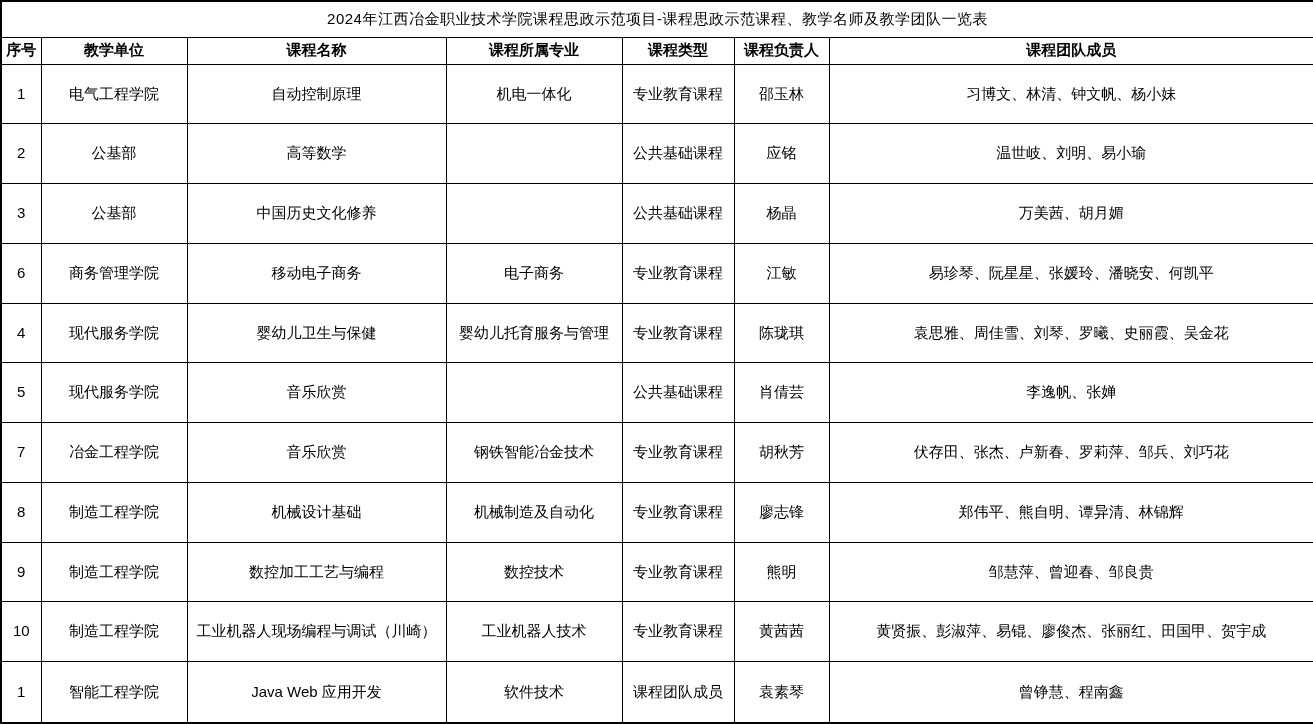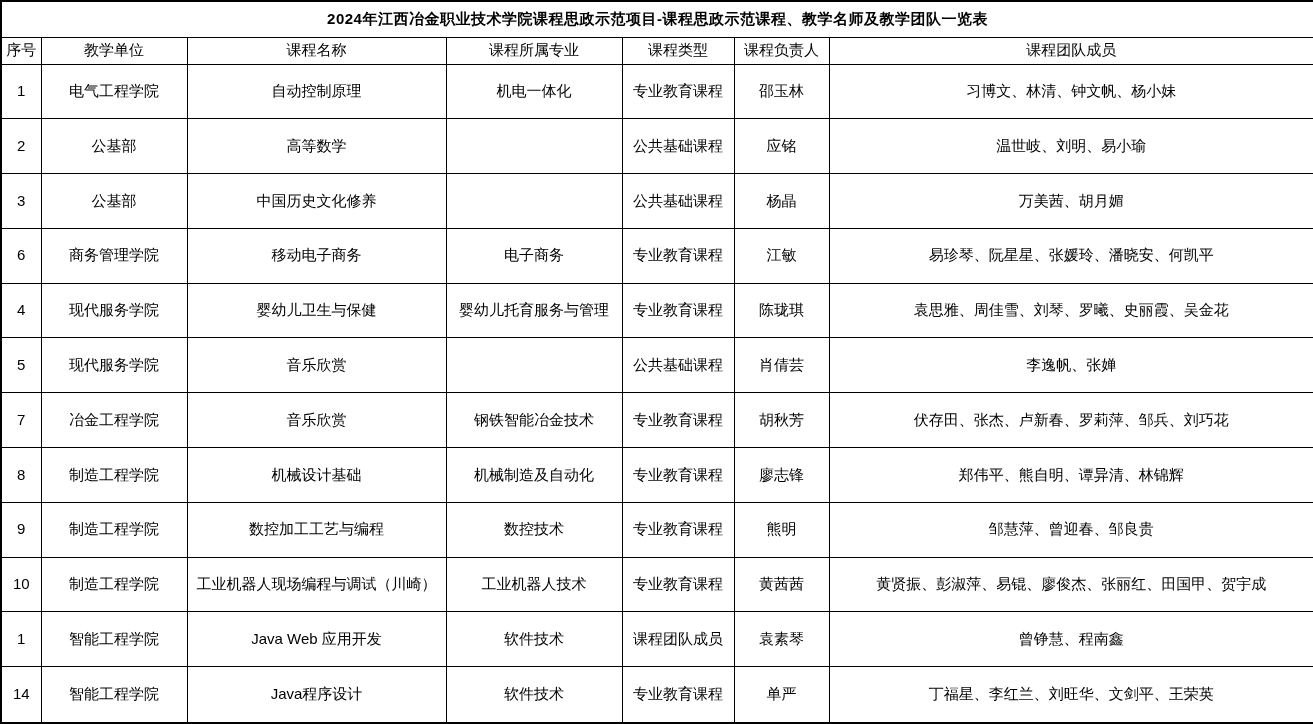--- a/index.html
+++ b/index.html
@@ -26,29 +26,29 @@
     padding: 0 3px;
     overflow: hidden;
     font-size: 15px;
     line-height: 1.25;
     word-break: break-all;
   }
   tr.title-row {
     height: 36px;
   }
   td.title-cell {
-    font-weight: bold;
+    font-weight: normal;
     font-size: 20px;
     letter-spacing: 0.5px;
   }
   tr.header-row {
     height: 27px;
   }
   tr.header-row th {
-    font-weight: normal;
+    font-weight: bold;
     font-size: 15px;
     margin-left: 44px;
   }
   tbody td {
     font-weight: normal;
   }
 </style>
 </head>
 <body>
 
@@ -169,23 +169,14 @@
       </tr>
       <tr>
         <td>1</td>
         <td>智能工程学院</td>
         <td>Java Web 应用开发</td>
         <td>软件技术</td>
         <td>课程团队成员</td>
         <td>袁素琴</td>
         <td>曾铮慧、程南鑫</td>
       </tr>
-      <tr>
-        <td>14</td>
-        <td>智能工程学院</td>
-        <td>Java程序设计</td>
-        <td>软件技术</td>
-        <td>专业教育课程</td>
-        <td>单严</td>
-        <td>丁福星、李红兰、刘旺华、文剑平、王荣英</td>
-      </tr>
     </tbody>
 </table>
 
 </body></html>

